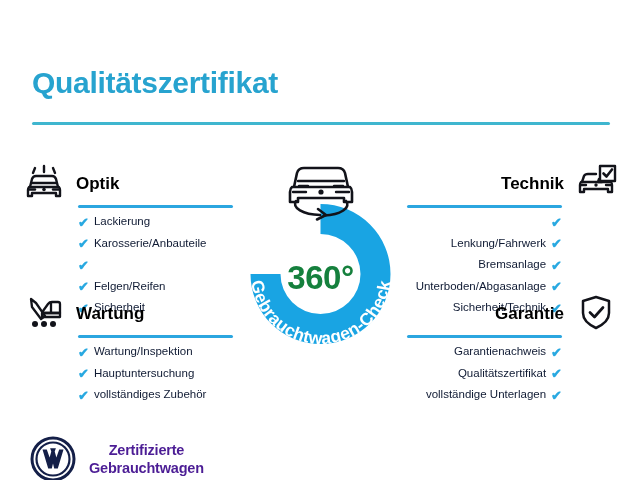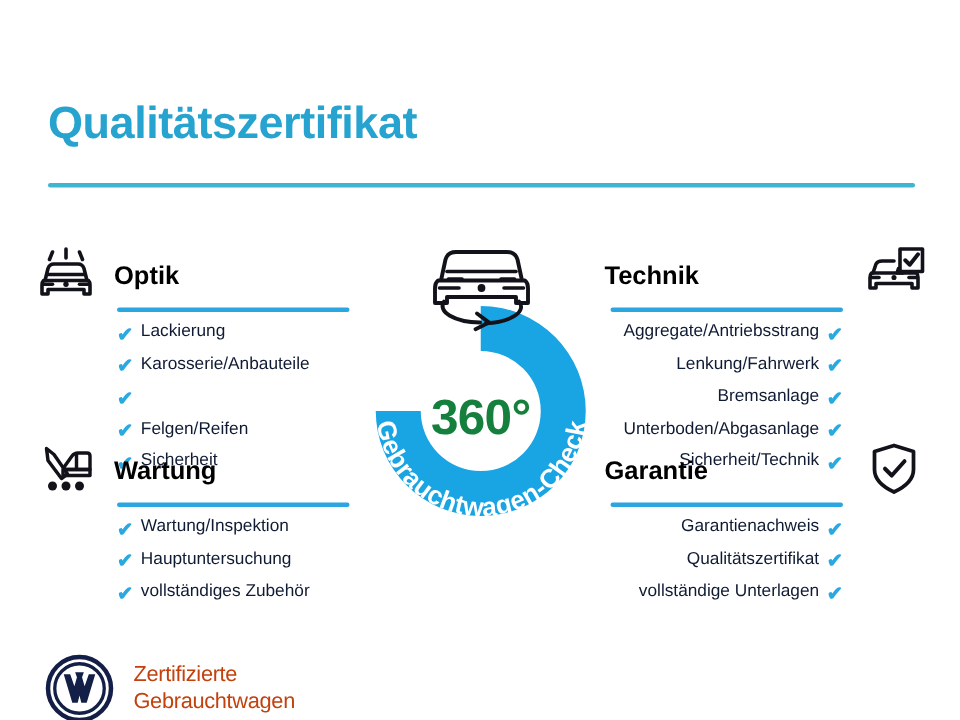--- a/index.html
+++ b/index.html
@@ -68,20 +68,21 @@
     flex: 1;
     font-size: 17px;
     font-weight: bold;
     color: #000000;
     padding-left: 10px;
     line-height: 1;
   }
   .sect-head.right .sect-title {
     padding-left: 0;
     padding-right: 10px;
+    text-align: right;
   }
 
   .sect-rule {
     height: 2.5px;
     background: #2ba6e0;
     margin-top: 1px;
     border-radius: 2px;
   }
   .col-left  .sect-rule,
   .col-left2 .sect-rule { margin-left: 56px; width: 155px; }
@@ -144,24 +145,25 @@
     position: absolute;
     left: 30px;
     top: 400px;
     display: flex;
     align-items: center;
   }
   .vw-logo { width: 46px; height: 46px; flex: 0 0 46px; }
   .vw-text {
     margin-left: 13px;
     font-size: 14.5px;
-    font-weight: normal;
-    color: #c2410c;
+    font-weight: bold;
+    color: #4c1d95;
     line-height: 1.25;
     letter-spacing: -0.2px;
+    text-align: center;
   }
 </style>
 </head>
 <body>
 
 <div class="page">
 
   <div class="title">Qualitätszertifikat</div>
   <div class="title-rule"></div>
 
@@ -259,21 +261,20 @@
           </g>
           <circle cx="22" cy="22" r="1.7" fill="#12131a"></circle>
         </svg>
       </span>
       <span class="sect-title">Technik</span>
     </div>
     <div class="sect-rule"></div>
     <ul class="items">
       <li class="item">
           <span class="check">✔</span>
-          <span>Aggregate/Antriebsstrang</span>
         </li>
       <li class="item">
           <span class="check">✔</span>
           <span>Lenkung/Fahrwerk</span>
         </li>
       <li class="item">
           <span class="check">✔</span>
           <span>Bremsanlage</span>
         </li>
       <li class="item">

